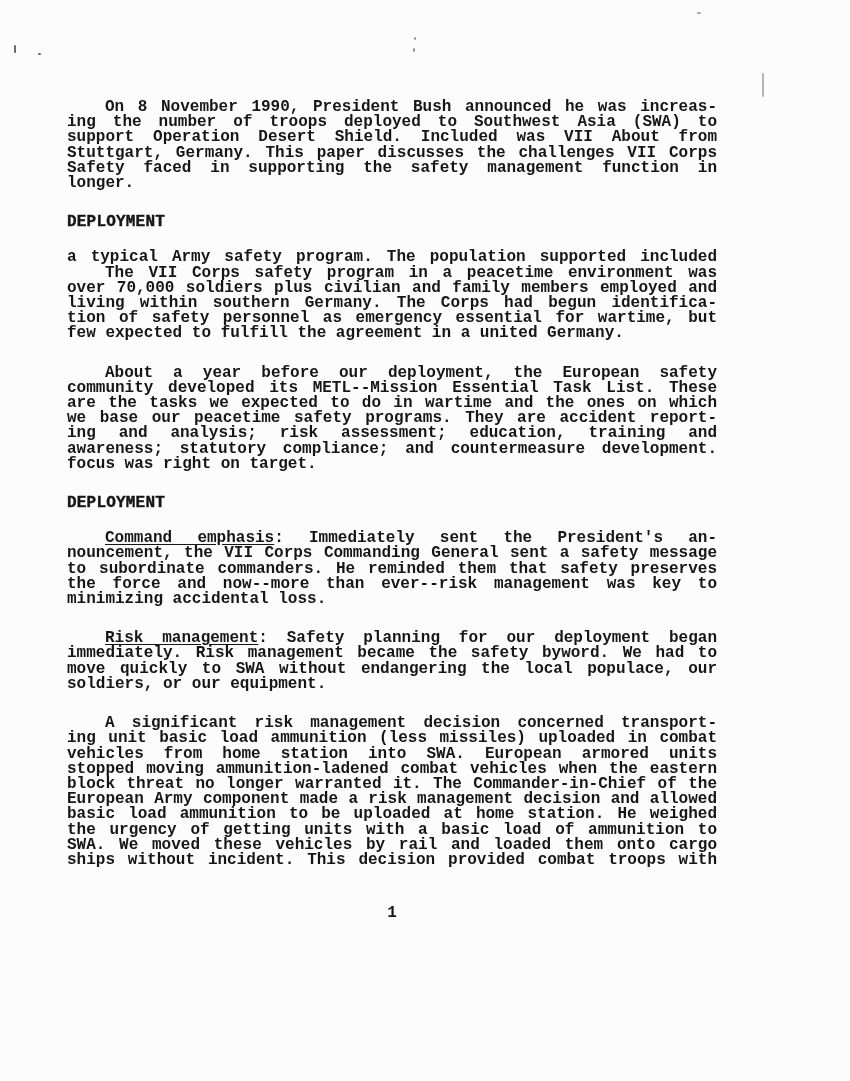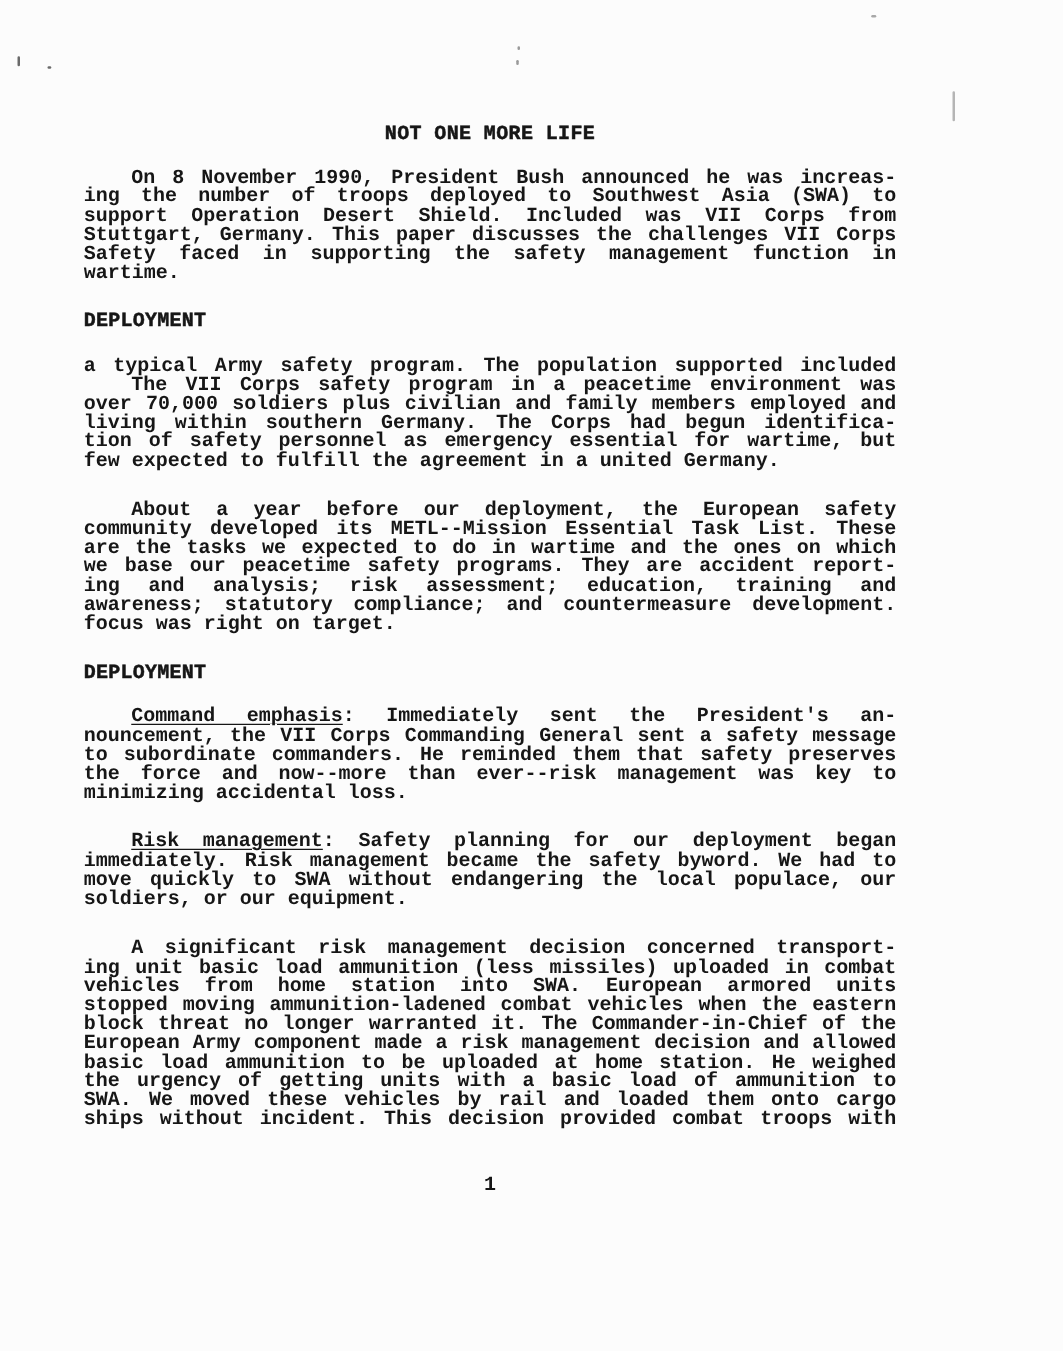--- a/index.html
+++ b/index.html
@@ -82,28 +82,27 @@
 <div class="page">
   <div class="speck s1"></div>
   <div class="speck s2"></div>
   <div class="speck s3"></div>
   <div class="speck s4"></div>
   <div class="speck s5"></div>
   <div class="speck s6"></div>
 
   <div class="column">
     <div>
-        <div class="title-line">NOT ONE MORE LIFE</div>
         <div class="paragraph">
           <div class="line j ind">On 8 November 1990, President Bush announced he was increas-</div>
           <div class="line j">ing the number of troops deployed to Southwest Asia (SWA) to</div>
-          <div class="line j">support Operation Desert Shield.  Included was VII Corps from</div>
+          <div class="line j">support Operation Desert Shield.  Included was VII About from</div>
           <div class="line j">Stuttgart, Germany.  This paper discusses the challenges VII Corps</div>
           <div class="line j">Safety faced in supporting the safety management function in</div>
-          <div class="line">wartime.</div>
+          <div class="line">longer.</div>
         </div>
         <div class="heading">DEPLOYMENT</div>
         <div class="paragraph">
           <div class="line j">a typical Army safety program.  The population supported included</div>
           <div class="line j ind">The VII Corps safety program in a peacetime environment was</div>
           <div class="line j">over 70,000 soldiers plus civilian and family members employed and</div>
           <div class="line j">living within southern Germany.  The Corps had begun identifica-</div>
           <div class="line j">tion of safety personnel as emergency essential for wartime, but</div>
           <div class="line">few expected to fulfill the agreement in a united Germany.</div>
         </div>

